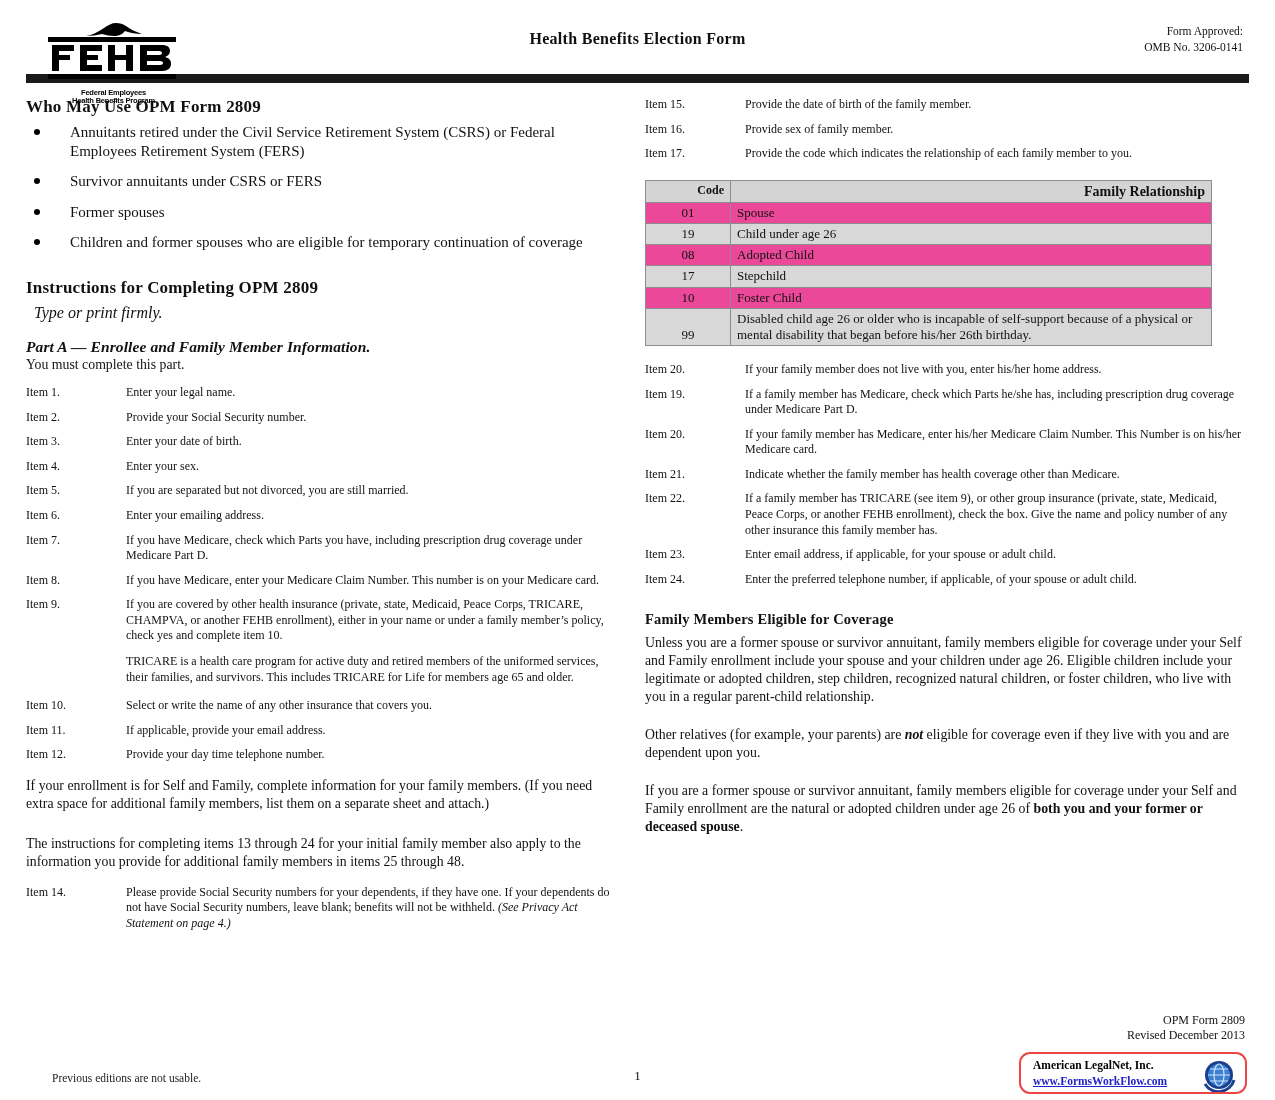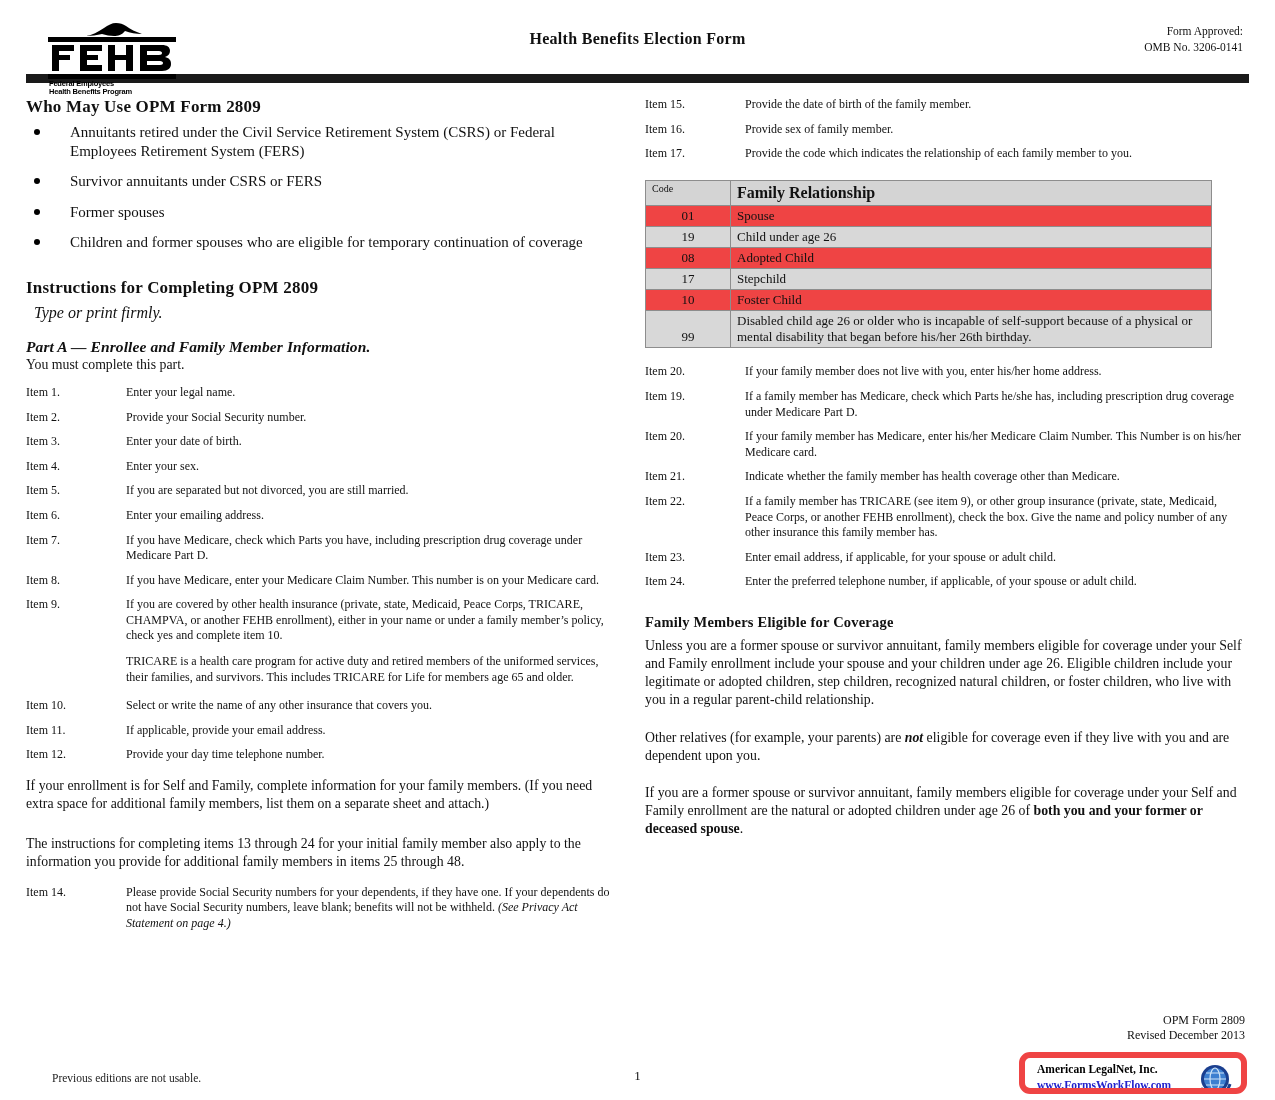--- a/index.html
+++ b/index.html
@@ -44,22 +44,23 @@
   .logo-fehb {
     display: block;
   }
   .logo-sub {
     font-family: "Liberation Sans", sans-serif;
     font-size: 7.5px;
     font-weight: bold;
     line-height: 1.12;
     color: #000;
     letter-spacing: -0.2px;
-    margin-top: 1px;
+    margin-top: 10px;
     margin-left: 1px;
+    text-align: center;
   }
   .header-title {
     position: absolute;
     left: 0;
     right: 0;
     top: 30px;
     text-align: center;
     font-size: 16px;
     font-weight: bold;
     font-family: "Liberation Serif", serif;
@@ -182,40 +183,40 @@
   }
   table.rel-table th,
   table.rel-table td {
     border: 1px solid #8d8d8d;
     padding: 2px 6px;
     vertical-align: top;
     line-height: 1.24;
   }
   table.rel-table th.code-h {
     width: 72px;
-    text-align: left;
-    font-weight: normal;
+    text-align: right;
+    font-weight: bold;
     background: #d4d4d4;
-    font-size: 10px;
+    font-size: 12px;
   }
   table.rel-table th.rel-h {
-    text-align: left;
+    text-align: right;
     font-weight: bold;
     background: #d4d4d4;
-    font-size: 16px;
+    font-size: 14px;
   }
   table.rel-table td.code-c {
     text-align: center;
     width: 72px;
   }
   tr.shade td {
     background: #d8d8d8;
   }
   tr.plain td {
-    background: #ef4444;
+    background: #ec4899;
   }
   td.tall {
     padding-top: 4px;
     padding-bottom: 4px;
   }
   td.code-c.tall {
     padding-top: 18px;
   }
 
   .rtail { margin-top: 14px; }
@@ -250,21 +251,21 @@
     text-align: right;
     font-size: 12px;
     line-height: 1.3;
   }
   .legalnet {
     position: absolute;
     right: 28px;
     bottom: 6px;
     width: 228px;
     height: 42px;
-    border: 6px solid #ef4444;
+    border: 2px solid #ef4444;
     border-radius: 11px;
     background: #fff;
     box-sizing: border-box;
     overflow: hidden;
   }
   .legalnet .ln-name {
     position: absolute;
     left: 12px;
     top: 5px;
     font-size: 11.5px;

